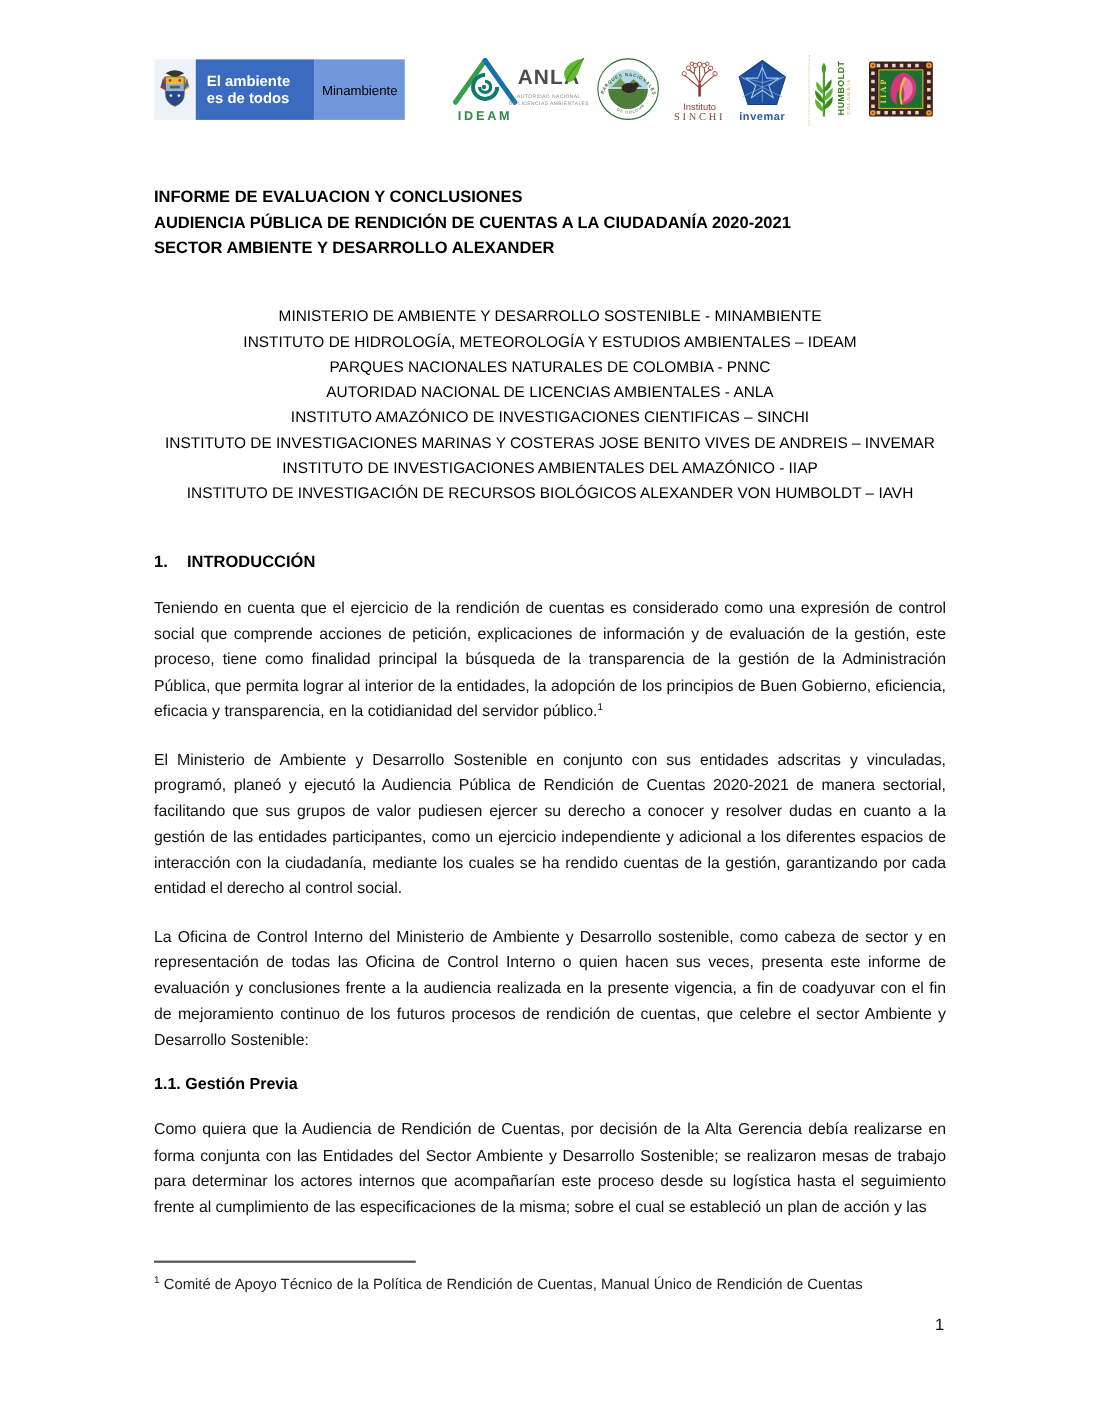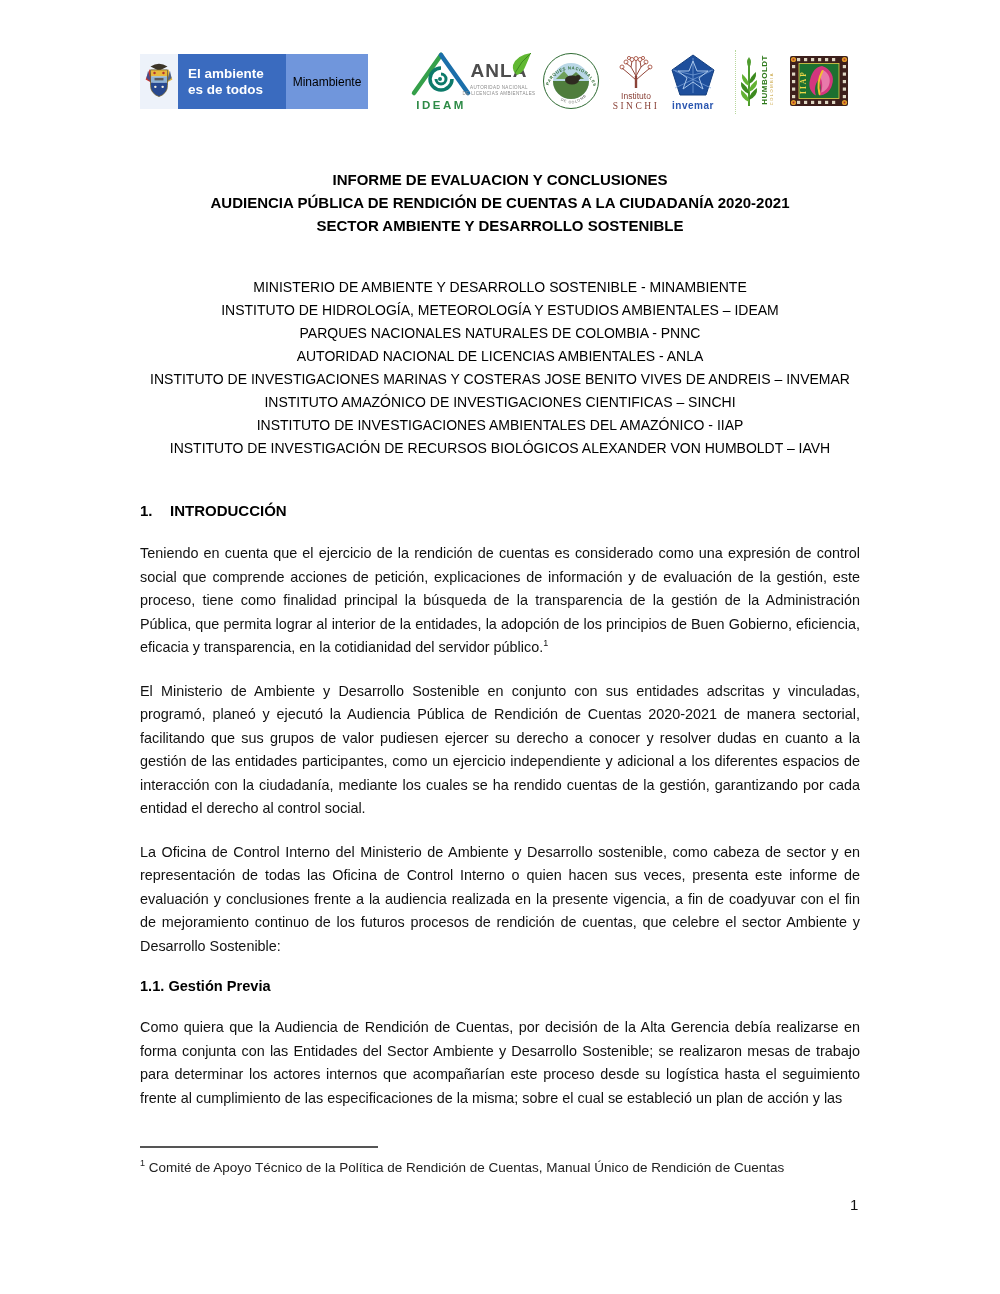--- a/index.html
+++ b/index.html
@@ -44,21 +44,21 @@
   .lg-humboldt{left:588px;top:0;width:52px;height:64px;display:flex;justify-content:center;}
   .humb-frame{display:flex;align-items:center;border-left:1px dotted #b8d89c;padding-left:2px;}
   .humb-vert{writing-mode:vertical-rl;transform:rotate(180deg);font-weight:bold;font-size:8px;
              color:#2f7a1c;letter-spacing:.5px;line-height:9px;}
   .humb-col{writing-mode:vertical-rl;transform:rotate(180deg);font-size:4px;color:#c8a23c;letter-spacing:1.5px;line-height:5px;}
 
   
   .lg-iiap{left:648px;top:4px;}
 
   
-  .title-block{position:absolute;left:140px;top:168px;width:720px;text-align:center;
+  .title-block{position:absolute;left:140px;top:168px;width:720px;
                font-weight:bold;font-size:15px;line-height:23px;color:#000;}
   .entities{position:absolute;left:140px;top:276px;width:720px;text-align:center;
             font-size:14px;line-height:23px;color:#000;}
   .entities .n{font-weight:normal;}
   .sec-heading{position:absolute;left:140px;top:502px;width:720px;font-weight:bold;font-size:15px;color:#000;}
   .sec-heading .num{display:inline-block;width:30px;}
   .flow{position:absolute;left:140px;top:542px;width:720px;}
   .flow p{margin:0 0 20px;text-align:justify;font-size:14.4px;line-height:23.5px;color:#111;}
   .fn-ref{font-size:9px;vertical-align:super;line-height:0;}
   .sub-heading{font-weight:bold;font-size:14.6px;color:#000;margin:16px 0 22px;}
@@ -249,30 +249,30 @@
         <path d="M34,12 C43,15 47,23 44,31 C42,38 37,41 31,41.5 C33.5,36 33,30 30.5,26 C27,30 26,36 28,41.5 C23,39 20,33 22,26 C24,17 28,13 34,12 Z" fill="#d4367e"></path>
         <path d="M35,16 C41,19 43,25 41,31 C39.5,35 36,38 33,38.5 C35,33 34.5,27 32,23 C33,20 34,17 35,16 Z" fill="#e87aab"></path>
         <path d="M31.5,40 C29.5,32 30.5,24 34.5,17" stroke="#f2c12e" stroke-width="2" fill="none" stroke-linecap="round"></path>
       </svg>
     </div>
   </div>
 
   <div class="title-block">
     <div>INFORME DE EVALUACION Y CONCLUSIONES</div>
     <div>AUDIENCIA PÚBLICA DE RENDICIÓN DE CUENTAS A LA CIUDADANÍA 2020-2021</div>
-    <div>SECTOR AMBIENTE Y DESARROLLO SOSTENIBLE</div>
+    <div>SECTOR AMBIENTE Y DESARROLLO ALEXANDER</div>
   </div>
 
   <div class="entities">
     <div><span class="n">MINISTERIO DE AMBIENTE Y DESARROLLO SOSTENIBLE</span><span> - MINAMBIENTE</span></div>
     <div><span class="n">INSTITUTO DE HIDROLOGÍA, METEOROLOGÍA Y ESTUDIOS AMBIENTALES</span><span> – IDEAM</span></div>
     <div><span class="n">PARQUES NACIONALES NATURALES DE COLOMBIA</span><span> - PNNC</span></div>
     <div><span class="n">AUTORIDAD NACIONAL DE LICENCIAS AMBIENTALES</span><span> - ANLA</span></div>
+    <div><span class="n">INSTITUTO AMAZÓNICO DE INVESTIGACIONES CIENTIFICAS</span><span> – SINCHI</span></div>
     <div><span class="n">INSTITUTO DE INVESTIGACIONES MARINAS Y COSTERAS JOSE BENITO VIVES DE ANDREIS</span><span> – INVEMAR</span></div>
-    <div><span class="n">INSTITUTO AMAZÓNICO DE INVESTIGACIONES CIENTIFICAS</span><span> – SINCHI</span></div>
     <div><span class="n">INSTITUTO DE INVESTIGACIONES AMBIENTALES DEL AMAZÓNICO</span><span> - IIAP</span></div>
     <div><span class="n">INSTITUTO DE INVESTIGACIÓN DE RECURSOS BIOLÓGICOS ALEXANDER VON HUMBOLDT</span><span> – IAVH</span></div>
   </div>
 
   <div class="sec-heading">
     <span class="num">1.</span><span>INTRODUCCIÓN</span>
   </div>
 
   <div class="flow">
     <p><span>Teniendo en cuenta que el ejercicio de la rendición de cuentas es considerado como una expresión de control social que comprende acciones de petición, explicaciones de información y de evaluación de la gestión, este proceso, tiene como finalidad principal la búsqueda de la transparencia de la gestión de la Administración Pública, que permita lograr al interior de la entidades, la adopción de los principios de Buen Gobierno, eficiencia, eficacia y transparencia, en la cotidianidad del servidor público.</span><sup class="fn-ref">1</sup></p>

